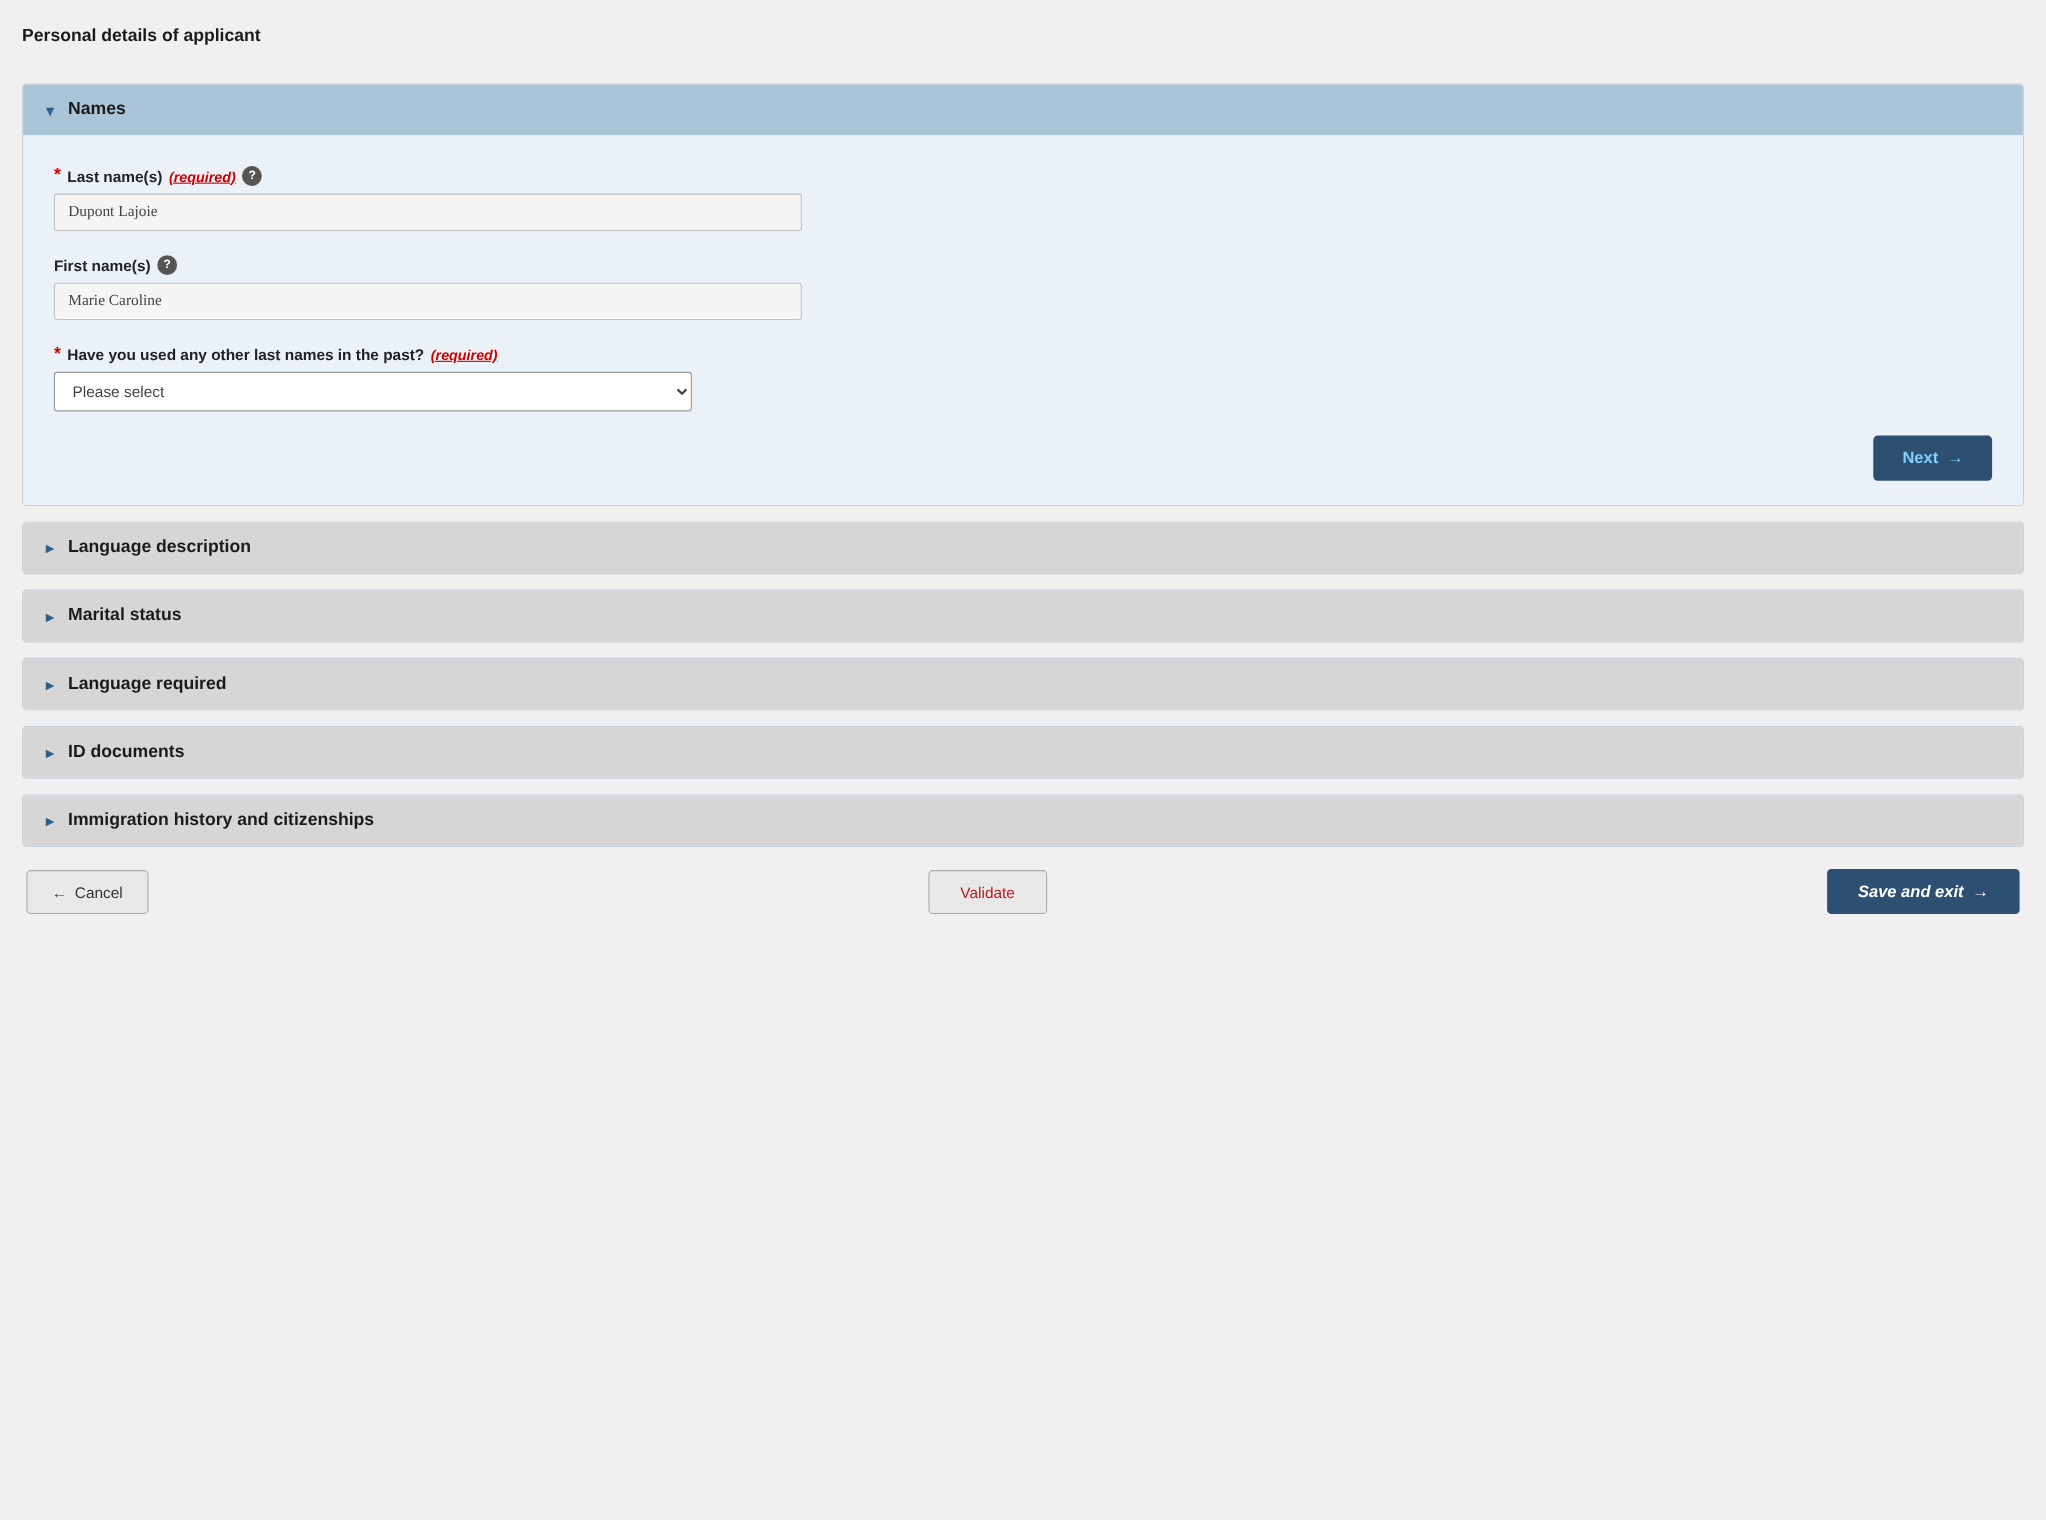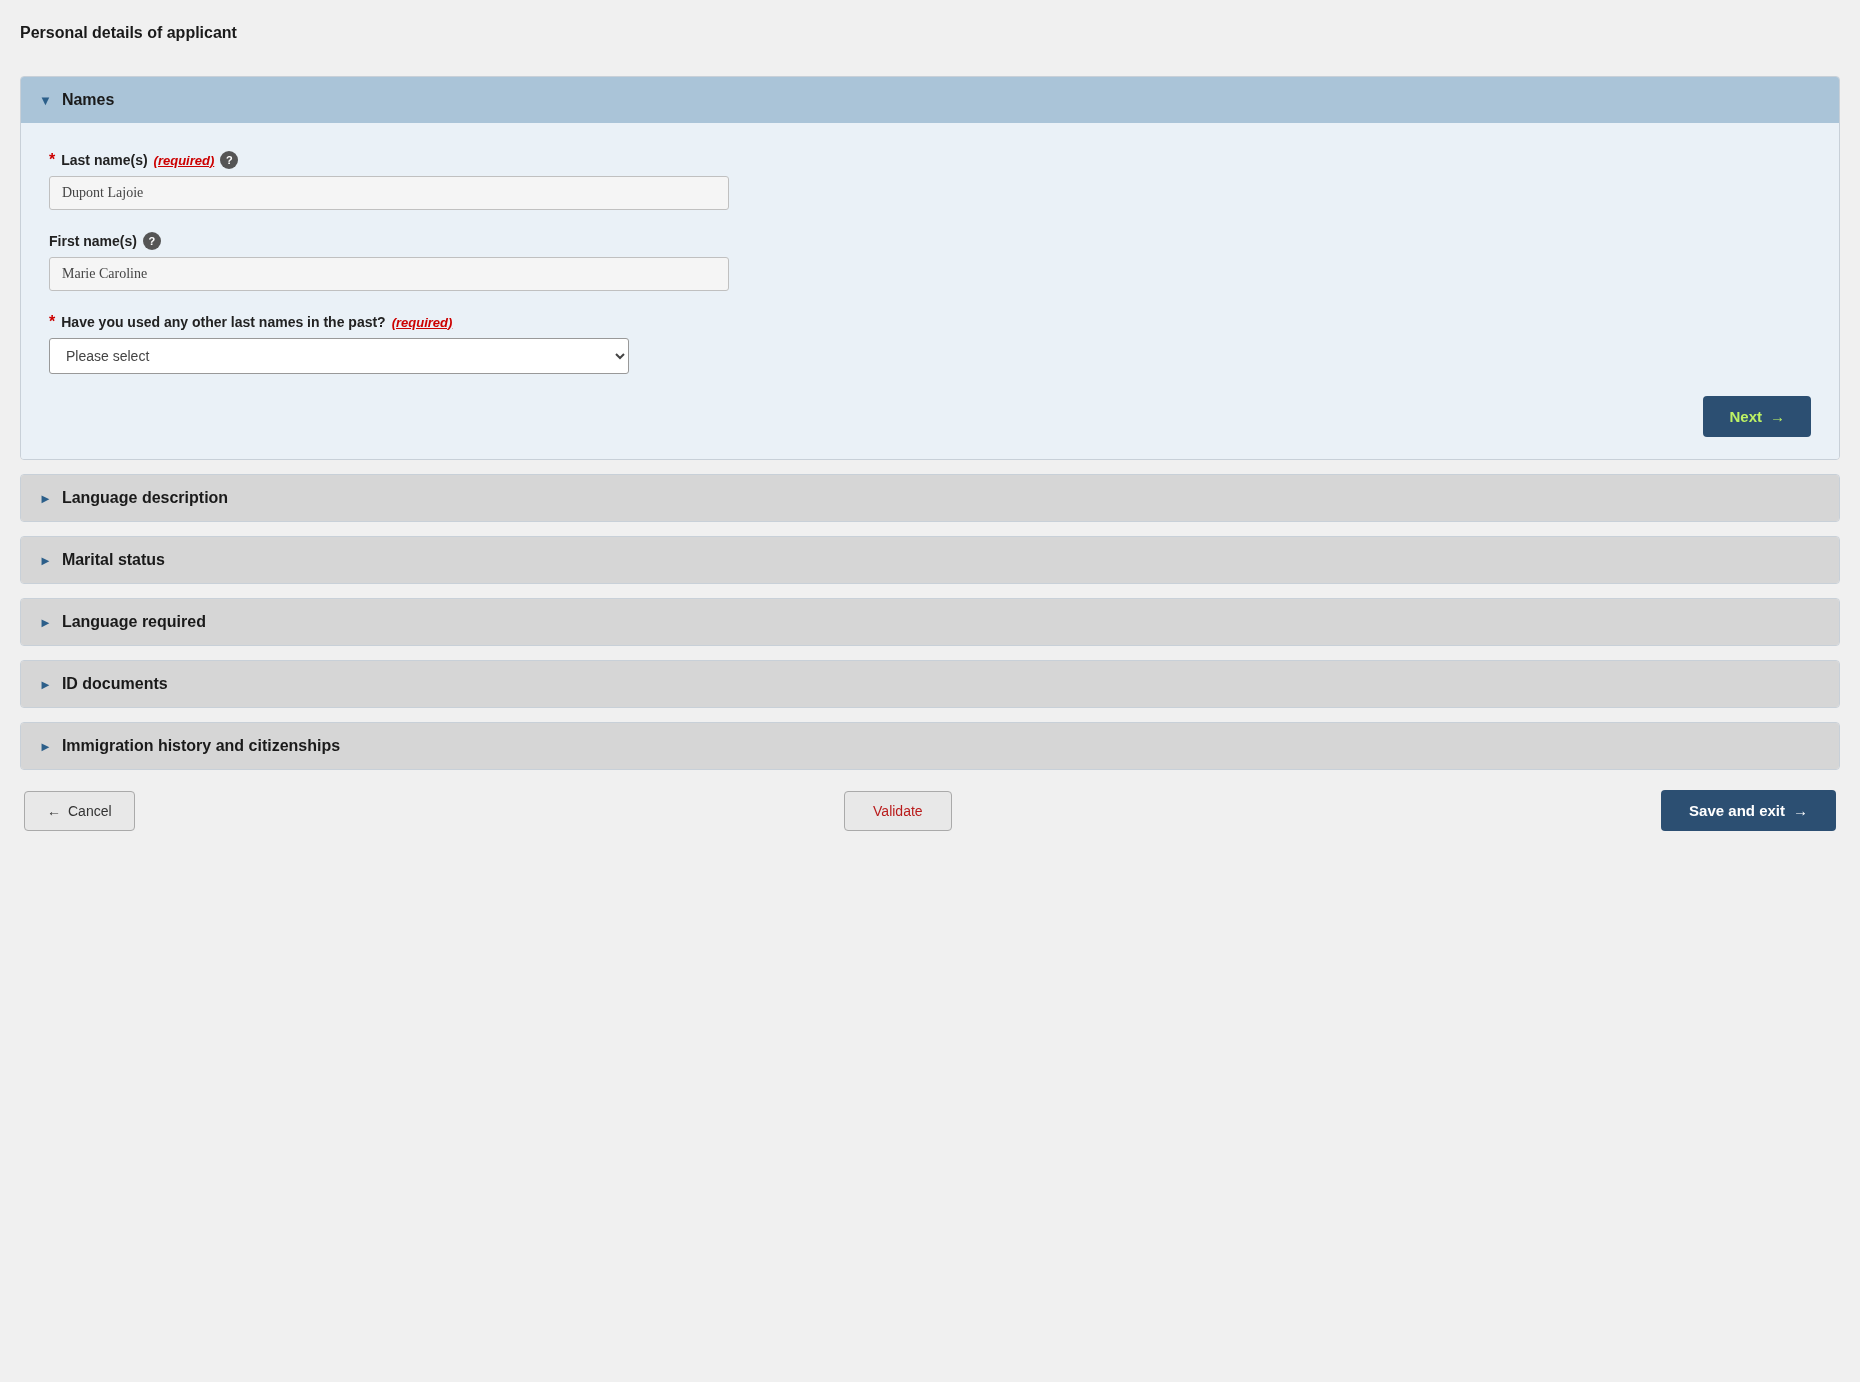--- a/index.html
+++ b/index.html
@@ -123,21 +123,21 @@
     }
 
     .next-btn-row {
       display: flex;
       justify-content: flex-end;
       margin-top: 14px;
     }
 
     .btn-next {
       background: #2c4f72;
-      color: #bef264;
+      color: #7dd3fc;
       border: none;
       padding: 12px 26px;
       font-size: 15px;
       font-weight: bold;
       border-radius: 4px;
       cursor: pointer;
       display: flex;
       align-items: center;
       gap: 8px;
     }
@@ -179,20 +179,21 @@
       color: white;
       border: none;
       padding: 12px 28px;
       font-size: 15px;
       font-weight: bold;
       border-radius: 4px;
       cursor: pointer;
       display: flex;
       align-items: center;
       gap: 8px;
+      font-style: italic;
     }
   </style>
 </head>
 <body>
 
 <h1 class="page-title">Personal details of applicant</h1>
 
 <div id="sections-container">
     <div class="section-panel">
       <div class="section-header expanded">

